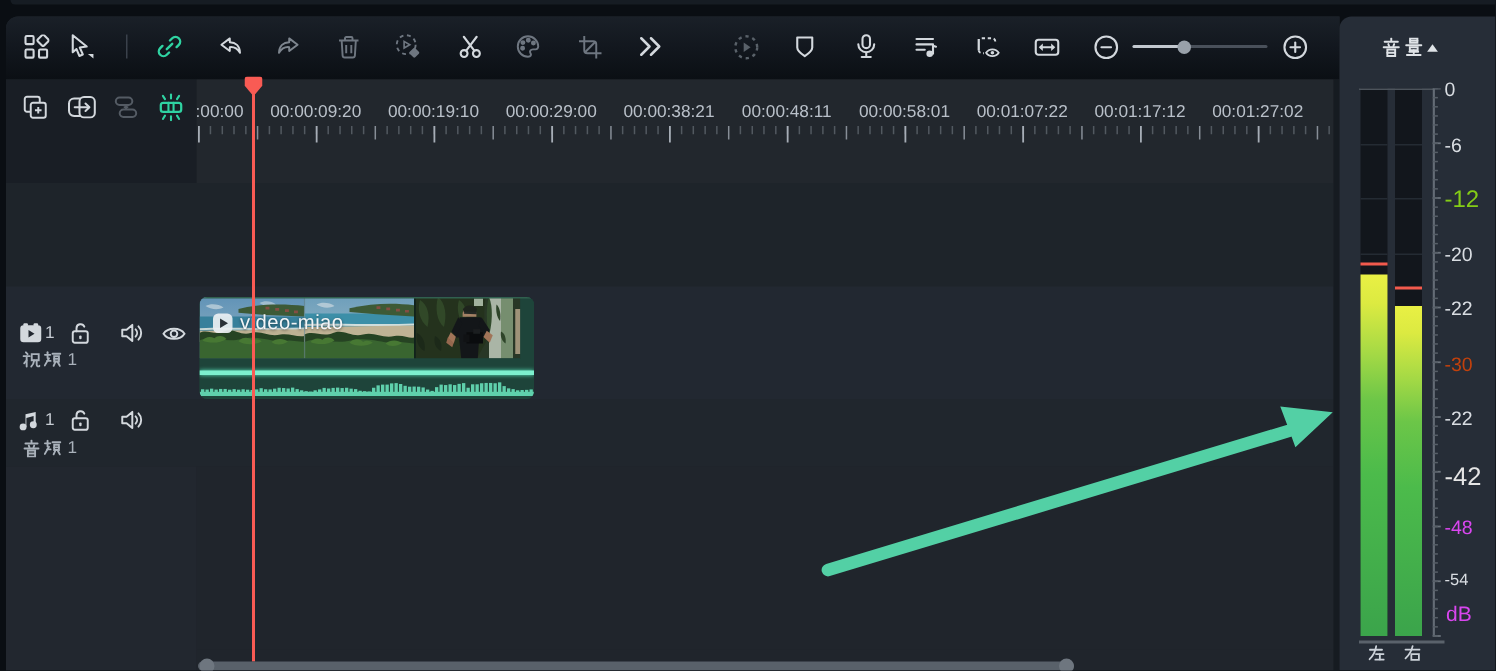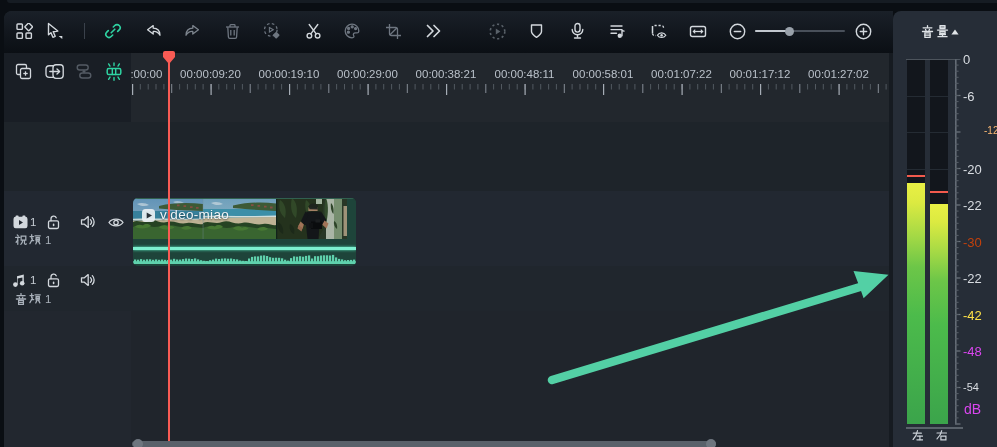--- a/index.html
+++ b/index.html
@@ -692,26 +692,26 @@
     <rect x="0" y="328.0" width="3.6" height="1" fill="#575f68"></rect>
     <rect x="0" y="334.1" width="3.6" height="1" fill="#575f68"></rect>
     <rect x="0" y="340.2" width="3.6" height="1" fill="#575f68"></rect>
     <rect x="0" y="346.2" width="3.6" height="1" fill="#575f68"></rect>
     <rect x="0" y="352.3" width="3.6" height="1" fill="#575f68"></rect>
     <rect x="0" y="358.4" width="3.6" height="1" fill="#575f68"></rect>
     <rect x="0" y="364.5" width="3.6" height="1" fill="#575f68"></rect>
   </svg>
 <div class="abs" style="left:963px;top:52.0px;font-size:13px;color:#d9dde2">0</div>
 <div class="abs" style="left:963px;top:88.5px;font-size:13px;color:#d9dde2">-6</div>
-<div class="abs" style="left:984px;top:125.0px;font-size:10px;color:#fdba74">-12</div>
+<div class="abs" style="left:963px;top:125.0px;font-size:16px;color:#84cc16">-12</div>
 <div class="abs" style="left:963px;top:161.5px;font-size:13px;color:#d9dde2">-20</div>
 <div class="abs" style="left:963px;top:198.0px;font-size:13px;color:#d9dde2">-22</div>
 <div class="abs" style="left:963px;top:234.5px;font-size:13px;color:#c2410c">-30</div>
 <div class="abs" style="left:963px;top:271.0px;font-size:13px;color:#d9dde2">-22</div>
-<div class="abs" style="left:963px;top:307.5px;font-size:13px;color:#fde047">-42</div>
+<div class="abs" style="left:963px;top:307.5px;font-size:17px;color:#e5e5e5">-42</div>
 <div class="abs" style="left:963px;top:344.0px;font-size:13px;color:#d946ef">-48</div>
 <div class="abs" style="left:963px;top:380.5px;font-size:11px;color:#d9dde2">-54</div>
 <div class="abs" style="left:964px;top:401px;font-size:14px;color:#d946ef">dB</div>
 <svg class="abs" style="left:911.5px;top:430px" width="11.5" height="11.5" viewBox="0 0 16 16">
     <g stroke="#ccd2d9" stroke-width="1.67" fill="none" stroke-linecap="round" transform="scale(1)">
       <path d="M1.8,4.4 H13"></path>
       <path d="M7.6,1 C7,5.2 4.6,10 1.5,13.2"></path>
       <path d="M7.4,8.4 H14.6"></path>
       <path d="M11,8.6 V13.4"></path>
       <path d="M6.8,13.6 H15"></path>

